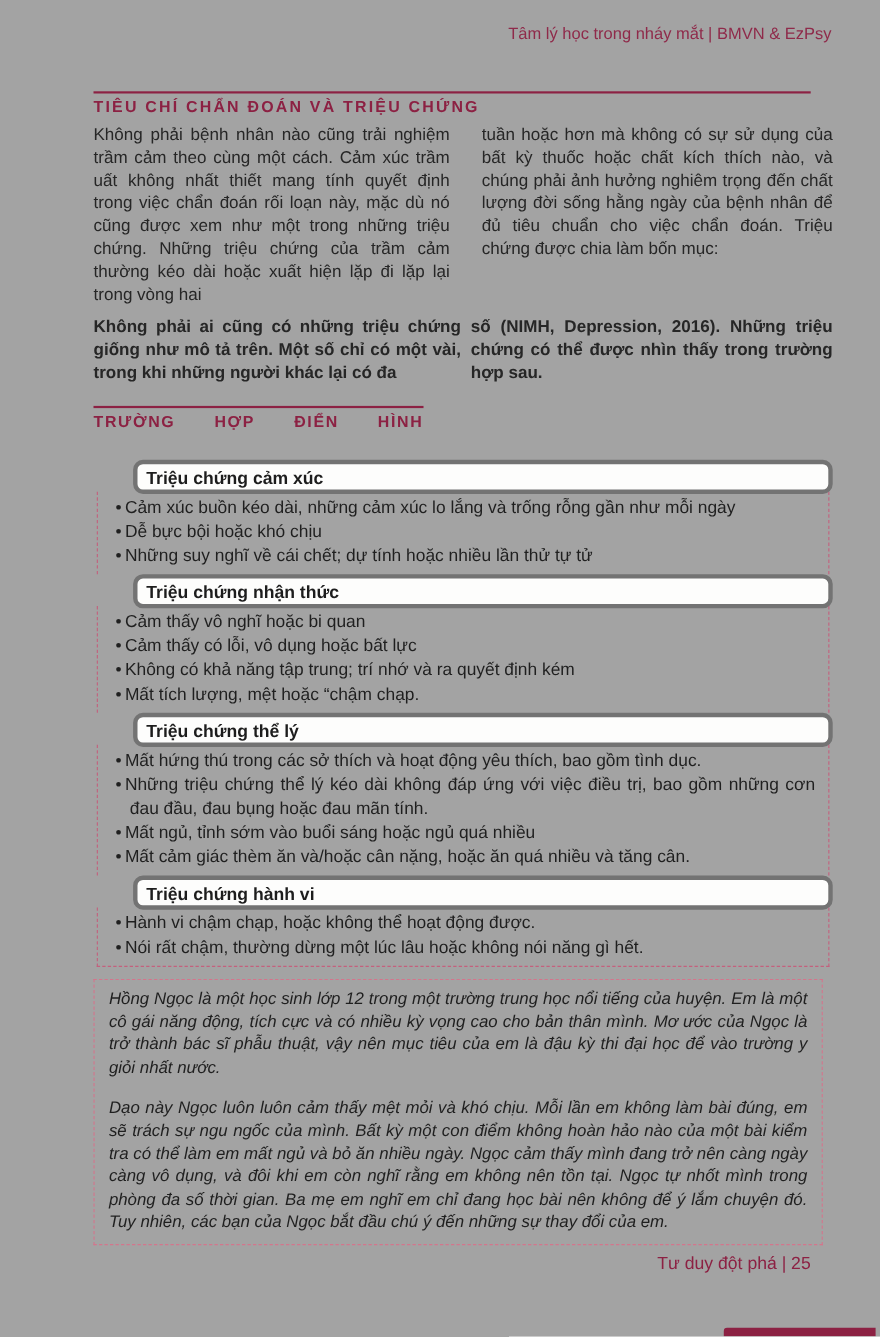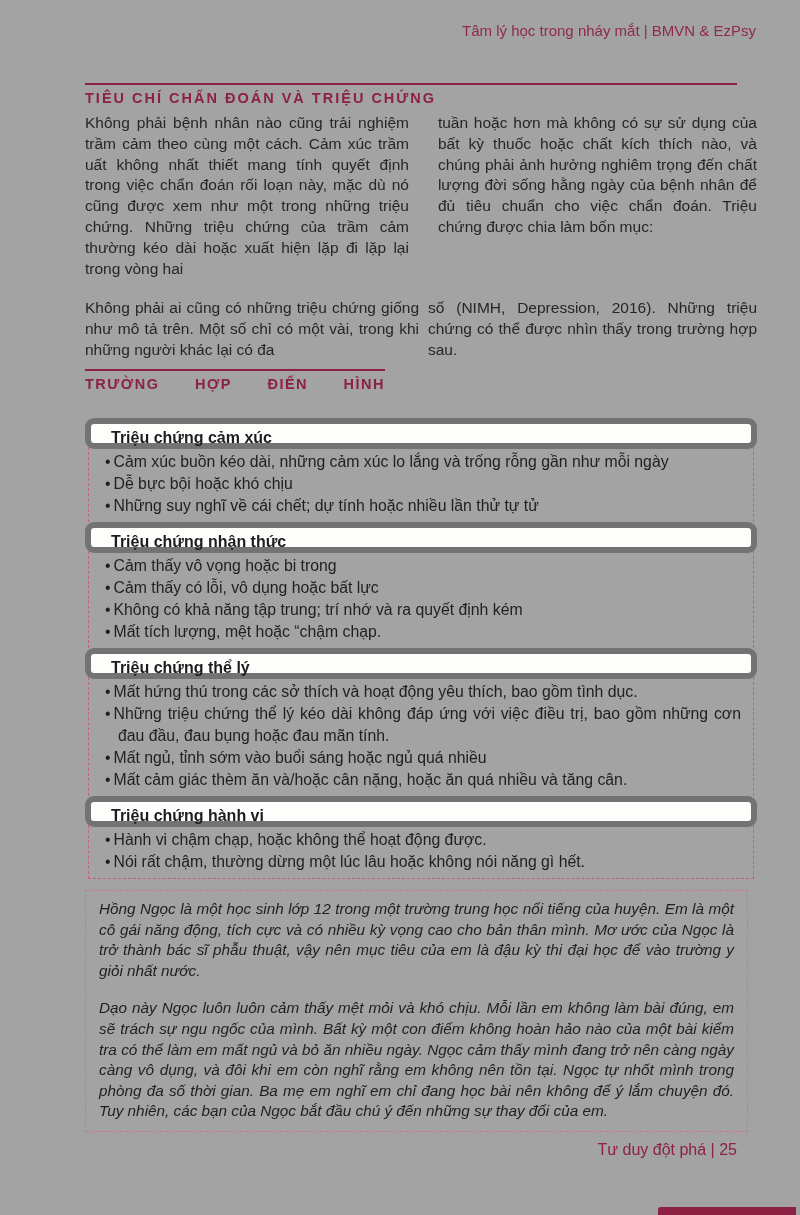--- a/index.html
+++ b/index.html
@@ -28,43 +28,43 @@
     white-space:nowrap;
   }
   .col-row{
     position:absolute;left:85px;width:672px;
     display:flex;gap:9px;
     font-size:15.5px;line-height:20.8px;
   }
   .col-row .col-left{width:334px;text-align:justify;}
   .col-row .col-right{width:329px;text-align:justify;}
   #col-row-1{top:113px;gap:29px;}
-  #col-row-2{top:298px;}
+  #col-row-2{top:288px;font-weight:bold;}
   
   .rule-case{
     position:absolute;top:369px;left:85px;width:300px;height:2px;
     background:#8c2143;
   }
   .case-heading{
     position:absolute;top:376px;left:85px;width:300px;
     display:flex;justify-content:space-between;
     font-size:14.5px;font-weight:bold;letter-spacing:1.5px;color:#8c2143;
   }
   
   .symptom-table{
     position:absolute;top:418px;left:85px;width:672px;
   }
   .sym-header{
     box-sizing:border-box;
-    border:6px solid #737373;border-radius:9px;
+    border:4px solid #737373;border-radius:9px;
     height:31px;line-height:27px;
-    padding-left:20px;
+    padding-left:8px;
     font-size:16px;font-weight:bold;color:#1d1d1d;
     background:#fdfdfc;
-    position:relative;z-index:2;
+    position:relative;z-index:2;margin-left:36px;
   }
   .sym-items{
     box-sizing:border-box;
     margin:0 3px;
     border-left:1.5px dashed #c4607d;
     border-right:1.5px dashed #c4607d;
     padding:4px 12px 5px 16px;
     position:relative;z-index:1;
     margin-top:-2px;
   }
@@ -131,21 +131,21 @@
 
     <div class="sym-header">Triệu chứng cảm xúc</div>
     <div class="sym-items">
       <div class="sym-item">Cảm xúc buồn kéo dài, những cảm xúc lo lắng và trống rỗng gần như mỗi ngày</div>
       <div class="sym-item">Dễ bực bội hoặc khó chịu</div>
       <div class="sym-item">Những suy nghĩ về cái chết; dự tính hoặc nhiều lần thử tự tử</div>
     </div>
 
     <div class="sym-header">Triệu chứng nhận thức</div>
     <div class="sym-items">
-      <div class="sym-item">Cảm thấy vô vọng hoặc bi trong</div>
+      <div class="sym-item">Cảm thấy vô nghĩ hoặc bi quan</div>
       <div class="sym-item">Cảm thấy có lỗi, vô dụng hoặc bất lực</div>
       <div class="sym-item">Không có khả năng tập trung; trí nhớ và ra quyết định kém</div>
       <div class="sym-item">Mất tích lượng, mệt hoặc “chậm chạp.</div>
     </div>
 
     <div class="sym-header">Triệu chứng thể lý</div>
     <div class="sym-items">
       <div class="sym-item">Mất hứng thú trong các sở thích và hoạt động yêu thích, bao gồm tình dục.</div>
       <div class="sym-item">Những triệu chứng thể lý kéo dài không đáp ứng với việc điều trị, bao gồm những cơn đau đầu, đau bụng hoặc đau mãn tính.</div>
       <div class="sym-item">Mất ngủ, tỉnh sớm vào buổi sáng hoặc ngủ quá nhiều</div>

